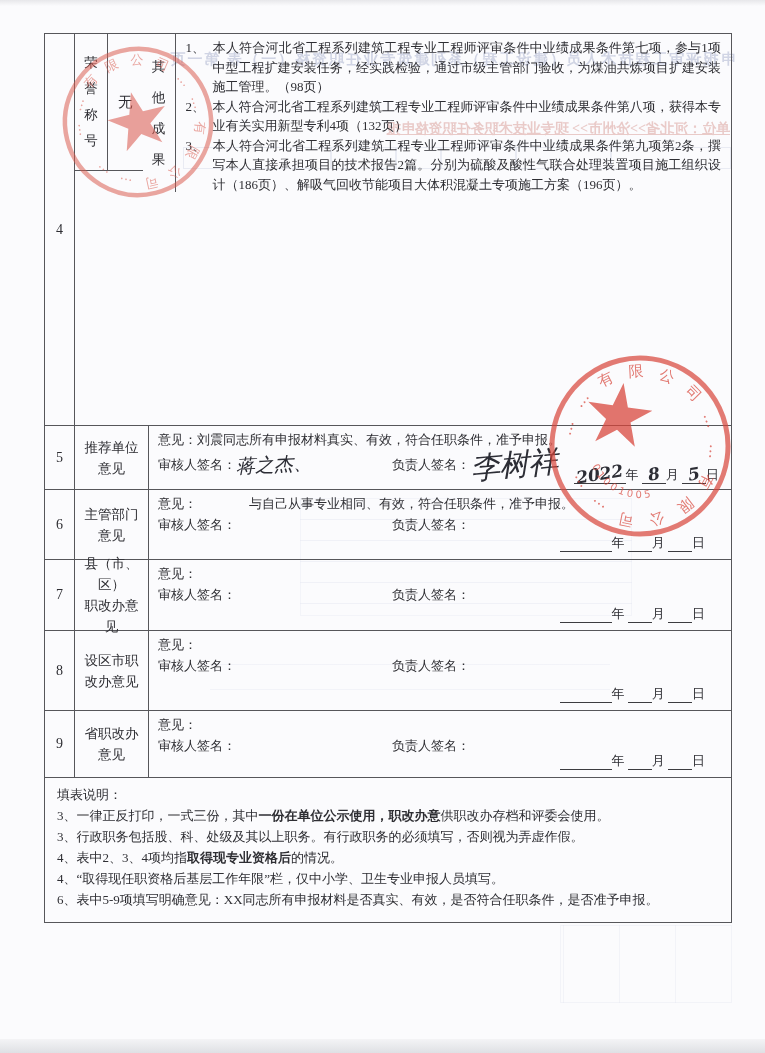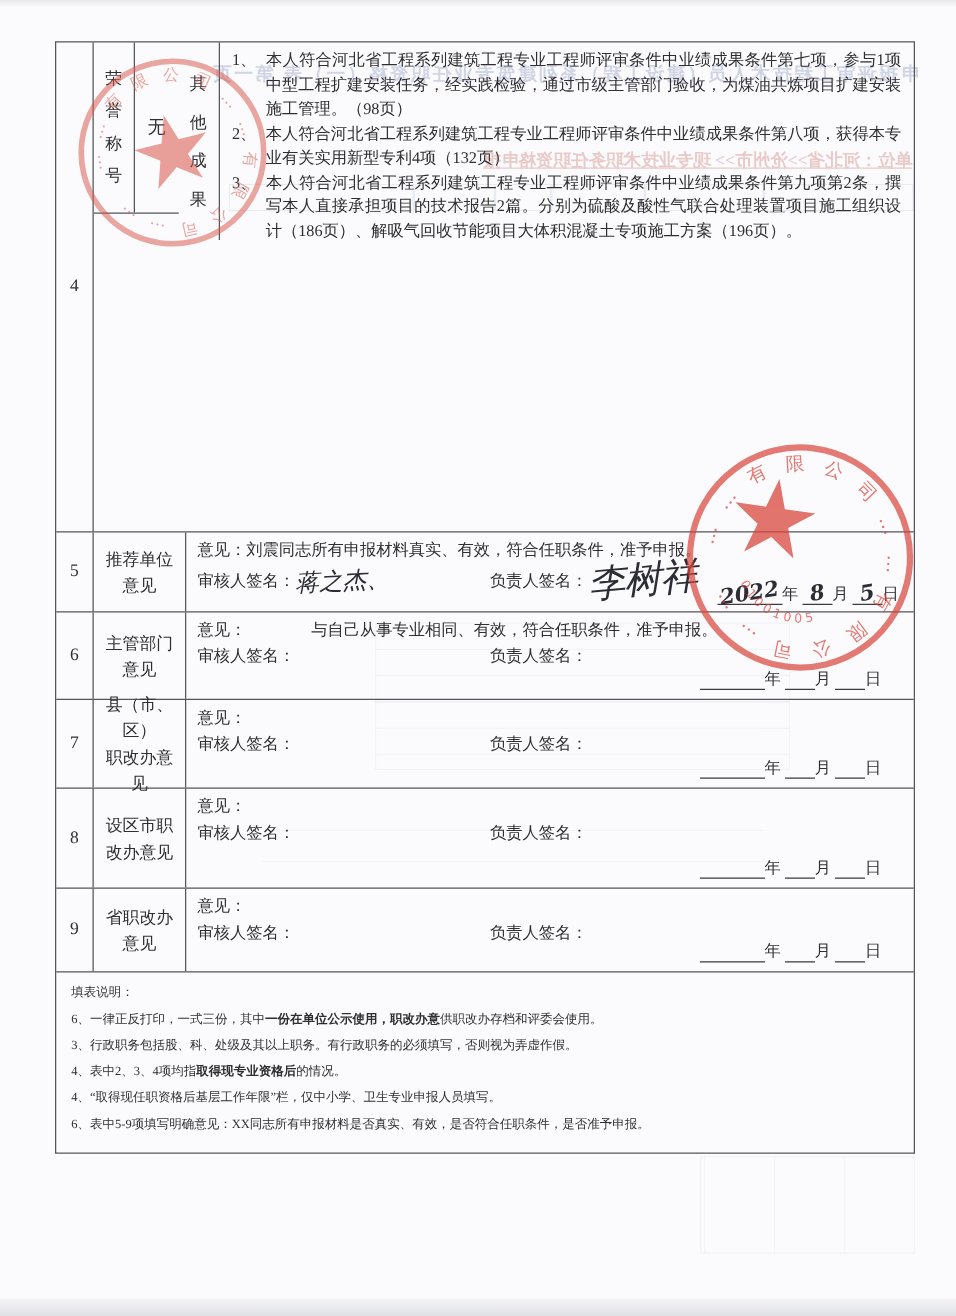--- a/index.html
+++ b/index.html
@@ -76,21 +76,21 @@
 
   
   .hand { font-family:"DejaVu Serif",serif; font-style:italic; color:#2c2d35; }
   .hand-rev { display:inline-block; font-size:19px; transform:rotate(-3deg); }
   .hand-big { display:inline-block; font-size:30px; line-height:18px;
     transform:rotate(-5deg) translateY(2px); letter-spacing:-1px; }
   .hand-date { display:inline-block; font-size:17px; font-weight:bold;
     transform:rotate(-9deg); line-height:12px; }
 
   
-  .notes { padding:6px 12px 4px 12px; font-size:10px; line-height:21px; }
+  .notes { padding:6px 12px 4px 12px; font-size:13px; line-height:21px; }
   .notes b { font-weight:bold; }
 
   
   .stamp { position:absolute; pointer-events:none; }
   .stamp-a { left:56px; top:38px; opacity:.62; }
   .stamp-b { left:543px; top:352px; opacity:.78; }
 </style>
 </head>
 <body>
 
@@ -253,21 +253,21 @@
           <span class="u u-year"></span><span>年</span>
           <span class="u u-mon"></span><span>月</span>
           <span class="u u-day"></span><span>日</span>
         </div>
       </div>
     </div>
 
     <div class="row" style="flex:1">
       <div class="notes">
         <div>填表说明：</div>
-        <div><span>6、一律正反打印，一式三份，其中</span><b>一份在单位公示使用，职改办意</b><span>供职改办存档和评委会使用。</span></div>
+        <div><span>3、一律正反打印，一式三份，其中</span><b>一份在单位公示使用，职改办意</b><span>供职改办存档和评委会使用。</span></div>
         <div><span>3、行政职务包括股、科、处级及其以上职务。有行政职务的必须填写，否则视为弄虚作假。</span></div>
         <div><span>4、表中2、3、4项均指</span><b>取得现专业资格后</b><span>的情况。</span></div>
         <div><span>4、“取得现任职资格后基层工作年限”栏，仅中小学、卫生专业申报人员填写。</span></div>
         <div><span>6、表中5-9项填写明确意见：XX同志所有申报材料是否真实、有效，是否符合任职条件，是否准予申报。</span></div>
       </div>
     </div>
 
   </div>
 
   <svg class="stamp stamp-a" width="166" height="168" viewBox="0 0 166 168">

